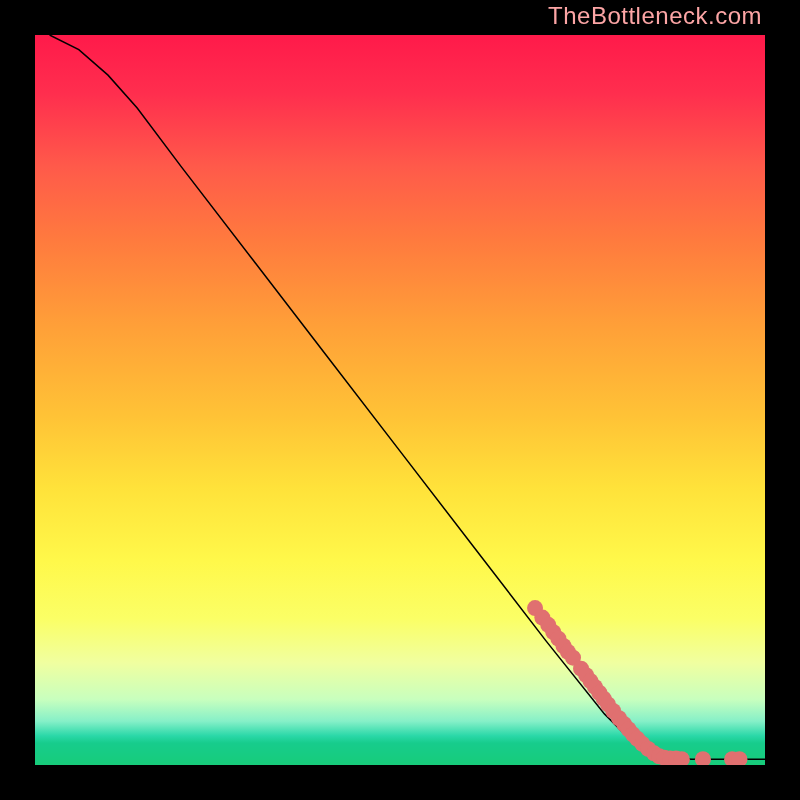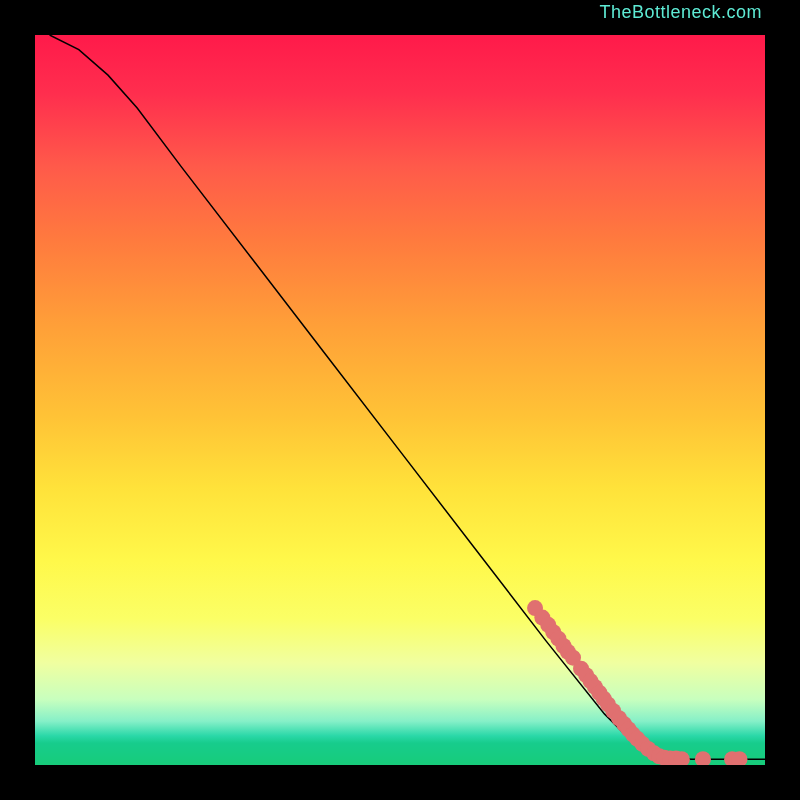--- a/index.html
+++ b/index.html
@@ -45,22 +45,22 @@
       #86f0c8 94%,
       #2ad8a8 96%,
       #17cc8c 97%,
       #17cc7a 100%
     );
   }
   .watermark {
     position: absolute;
     top: 2px;
     right: 38px;
-    color: #5eead4;
-    font-size: 18px;
+    color: #fca5a5;
+    font-size: 24px;
     font-weight: normal;
     letter-spacing: 0.5px;
   }
   svg.lines {
     position: absolute;
     left: 0;
     top: 0;
     width: 100%;
     height: 100%;
   }

